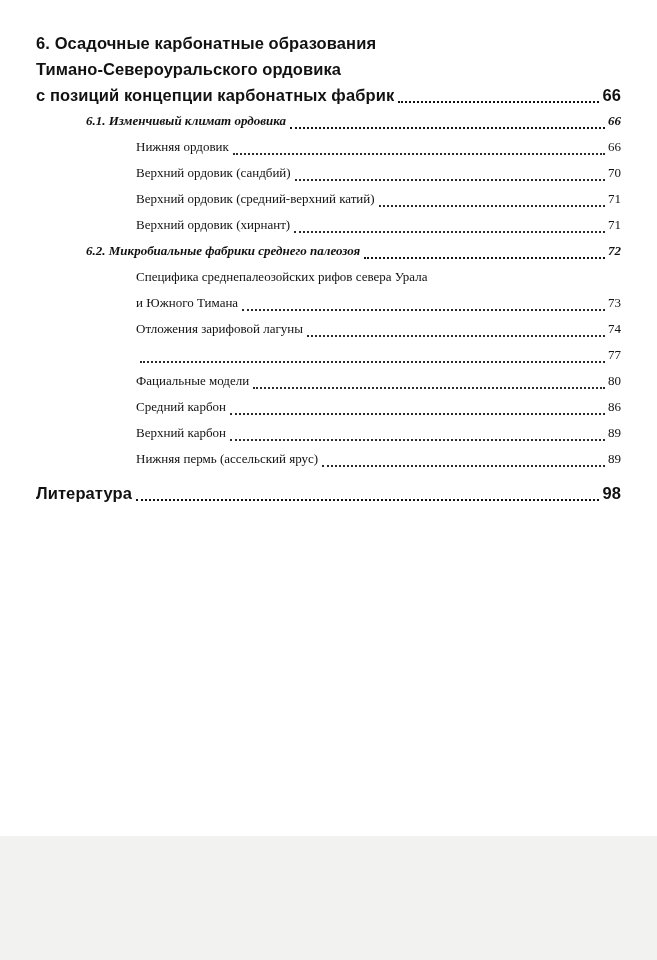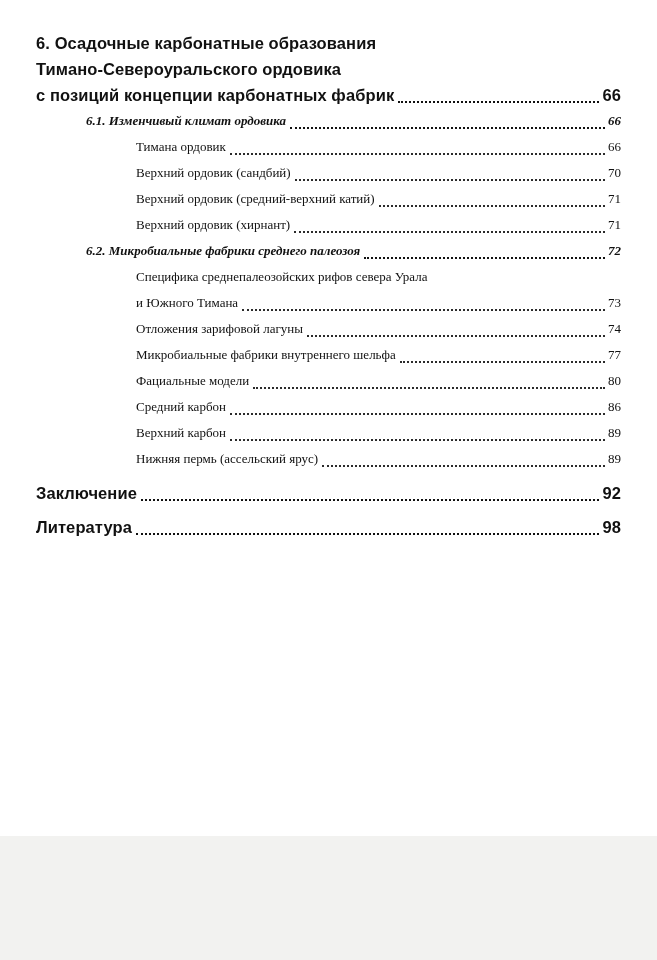--- a/index.html
+++ b/index.html
@@ -92,21 +92,21 @@
       </div>
       <div class="entry lvl1 bold-italic">
         <div class="row">
           <span class="txt">6.1. Изменчивый климат ордовика</span>
           <span class="dots"></span>
           <span class="pg">66</span>
         </div>
       </div>
       <div class="entry lvl2 normal">
         <div class="row">
-          <span class="txt">Тимана ордовик</span>
+          <span class="txt">Нижняя ордовик</span>
           <span class="dots"></span>
           <span class="pg">66</span>
         </div>
       </div>
       <div class="entry lvl2 normal">
         <div class="row">
           <span class="txt">Верхний ордовик (сандбий)</span>
           <span class="dots"></span>
           <span class="pg">70</span>
         </div>
@@ -142,21 +142,20 @@
       </div>
       <div class="entry lvl2 normal">
         <div class="row">
           <span class="txt">Отложения зарифовой лагуны</span>
           <span class="dots"></span>
           <span class="pg">74</span>
         </div>
       </div>
       <div class="entry lvl2 normal">
         <div class="row">
-          <span class="txt">Микробиальные фабрики внутреннего шельфа</span>
           <span class="dots"></span>
           <span class="pg">77</span>
         </div>
       </div>
       <div class="entry lvl2 normal">
         <div class="row">
           <span class="txt">Фациальные модели</span>
           <span class="dots"></span>
           <span class="pg">80</span>
         </div>
@@ -177,26 +176,19 @@
       </div>
       <div class="entry lvl2 normal">
         <div class="row">
           <span class="txt">Нижняя пермь (ассельский ярус)</span>
           <span class="dots"></span>
           <span class="pg">89</span>
         </div>
       </div>
       <div class="entry lvl0 bold-sans spaced">
         <div class="row">
-          <span class="txt">Заключение</span>
-          <span class="dots"></span>
-          <span class="pg">92</span>
-        </div>
-      </div>
-      <div class="entry lvl0 bold-sans spaced">
-        <div class="row">
           <span class="txt">Литература</span>
           <span class="dots"></span>
           <span class="pg">98</span>
         </div>
       </div>
     </div>
 </div>
 
 </body></html>

